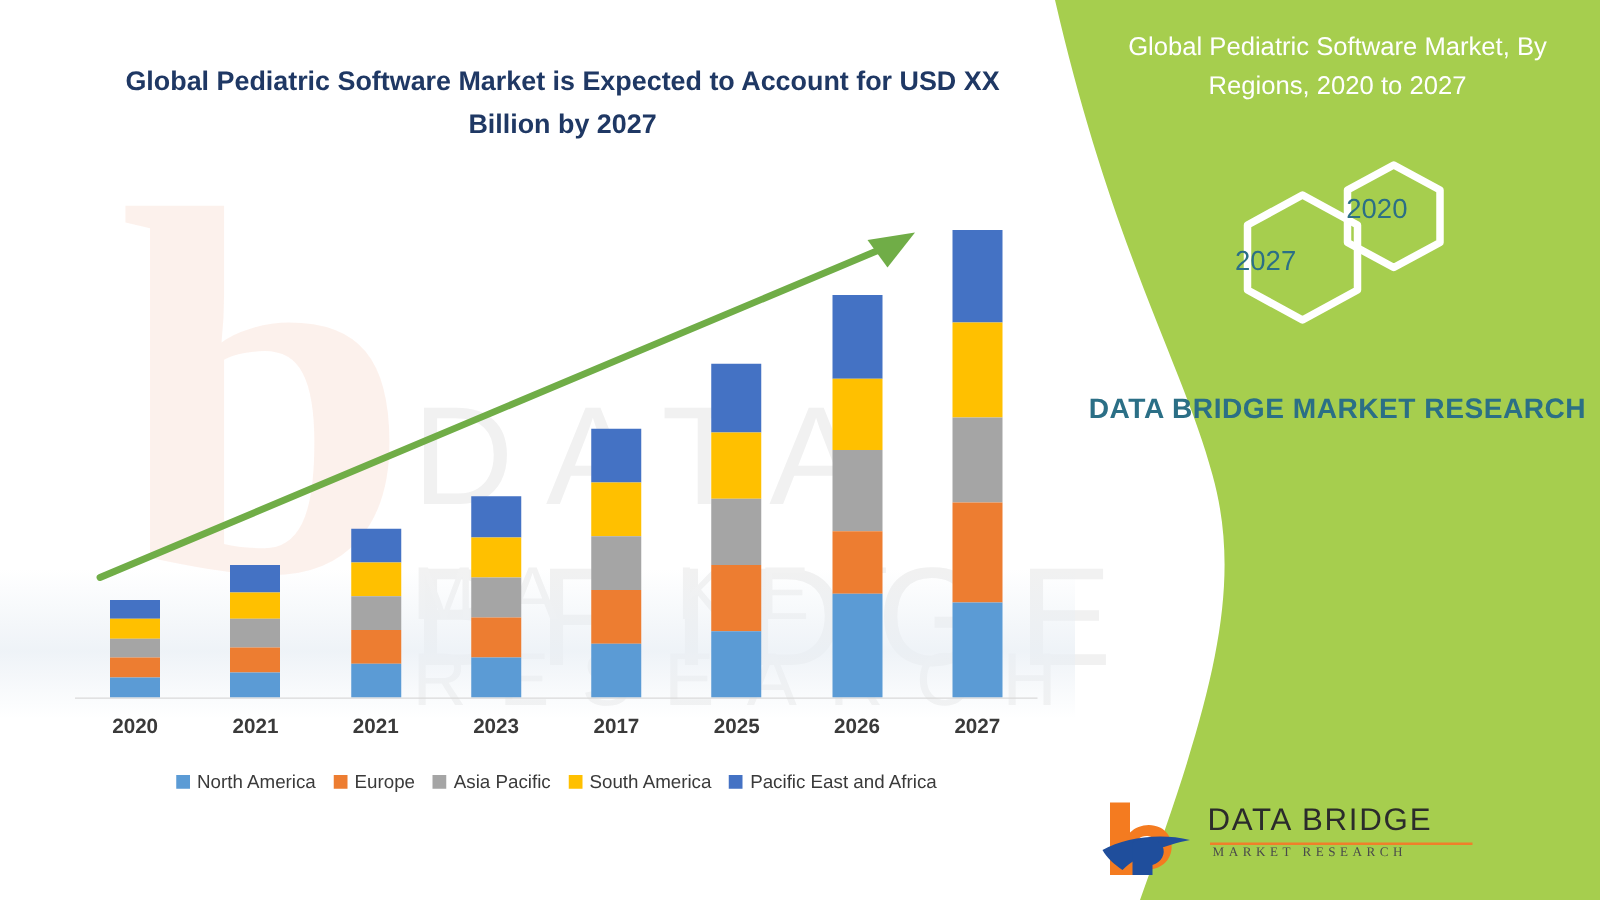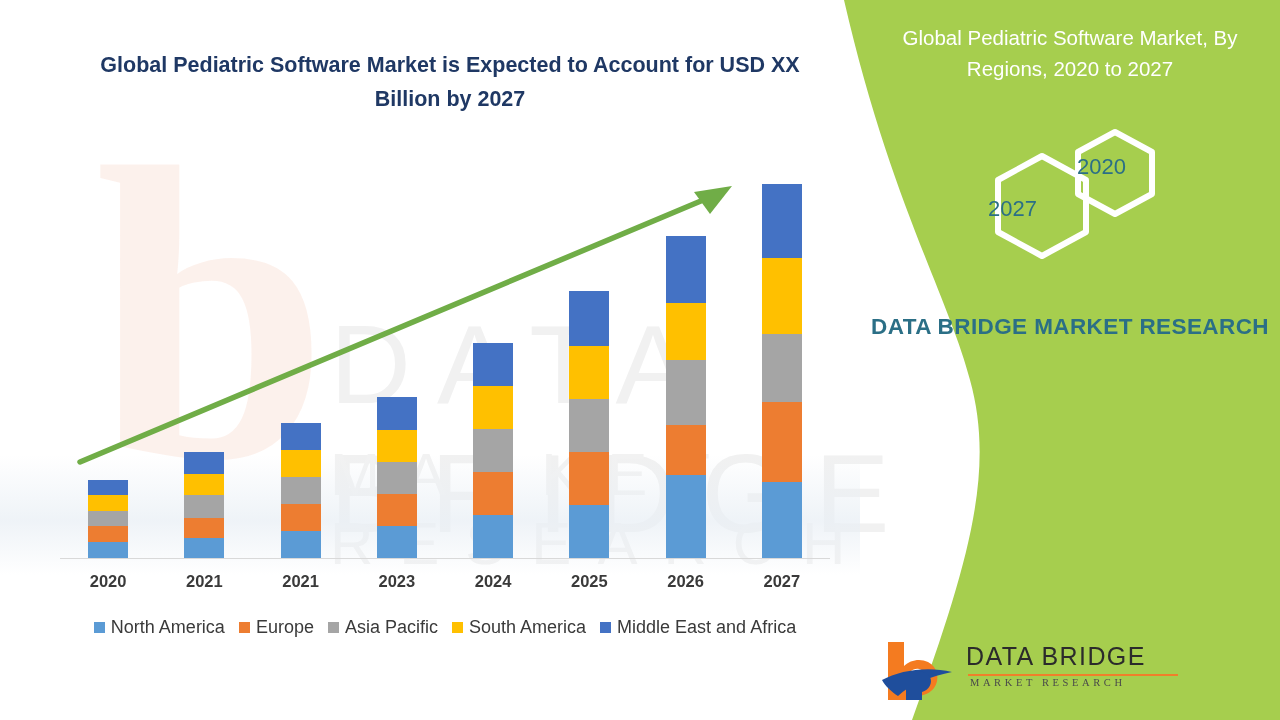--- a/index.html
+++ b/index.html
@@ -62,21 +62,21 @@
     width:60px; text-align:center;
     font-size:16.5px; font-weight:700; color:#3a3a3a;
   }
 
   .legend {
     position:absolute; left:60px; top:617px; width:770px;
     display:flex; justify-content:center; align-items:center; gap:14px;
   }
   .legend-item { display:flex; align-items:center; gap:6px; }
   .legend-swatch { width:11px; height:11px; display:inline-block; }
-  .legend-text { font-size:18px; color:#3a3a3a; font-weight:400; }
+  .legend-text { font-size:15px; color:#3a3a3a; font-weight:400; }
 
   
   .green-panel { position:absolute; right:0; top:0; width:460px; height:720px; overflow:hidden; }
   .green-shape { position:absolute; inset:0; }
 
   .panel-title {
     position:absolute; left:55px; top:22px; width:390px;
     text-align:center; color:#ffffff;
     font-size:20.5px; line-height:31px; font-weight:400;
   }
@@ -187,21 +187,21 @@
   <svg class="arrow-svg" viewBox="0 0 770 390">
     <line x1="20" y1="292" x2="648" y2="28" stroke="#70AD47" stroke-width="5.5" stroke-linecap="round"></line>
     <polygon points="672,16 634,22 650,44" fill="#70AD47"></polygon>
   </svg>
 
   <div class="xaxis" id="xaxis-container">
       <div class="xlabel">2020</div>
       <div class="xlabel">2021</div>
       <div class="xlabel">2021</div>
       <div class="xlabel">2023</div>
-      <div class="xlabel">2024</div>
+      <div class="xlabel">2017</div>
       <div class="xlabel">2025</div>
       <div class="xlabel">2026</div>
       <div class="xlabel">2027</div>
     </div>
 
   <div class="legend" id="legend-container">
       <div class="legend-item">
         <span class="legend-swatch" style="background: rgb(91, 155, 213);"></span>
         <span class="legend-text">North America</span>
       </div>
@@ -212,21 +212,21 @@
       <div class="legend-item">
         <span class="legend-swatch" style="background: rgb(165, 165, 165);"></span>
         <span class="legend-text">Asia Pacific</span>
       </div>
       <div class="legend-item">
         <span class="legend-swatch" style="background: rgb(255, 192, 0);"></span>
         <span class="legend-text">South America</span>
       </div>
       <div class="legend-item">
         <span class="legend-swatch" style="background: rgb(68, 114, 196);"></span>
-        <span class="legend-text">Middle East and Africa</span>
+        <span class="legend-text">Pacific East and Africa</span>
       </div>
     </div>
 
   <div class="green-panel">
     <svg class="green-shape" viewBox="0 0 460 720" preserveAspectRatio="none">
       <path d="M 24 0 L 460 0 L 460 720 L 92 720 C 150 560 175 470 150 380 C 128 296 70 200 24 0 Z" fill="#A6CE4E"></path>
     </svg>
 
     <div class="panel-title">Global Pediatric Software Market, By Regions, 2020 to 2027</div>
 

